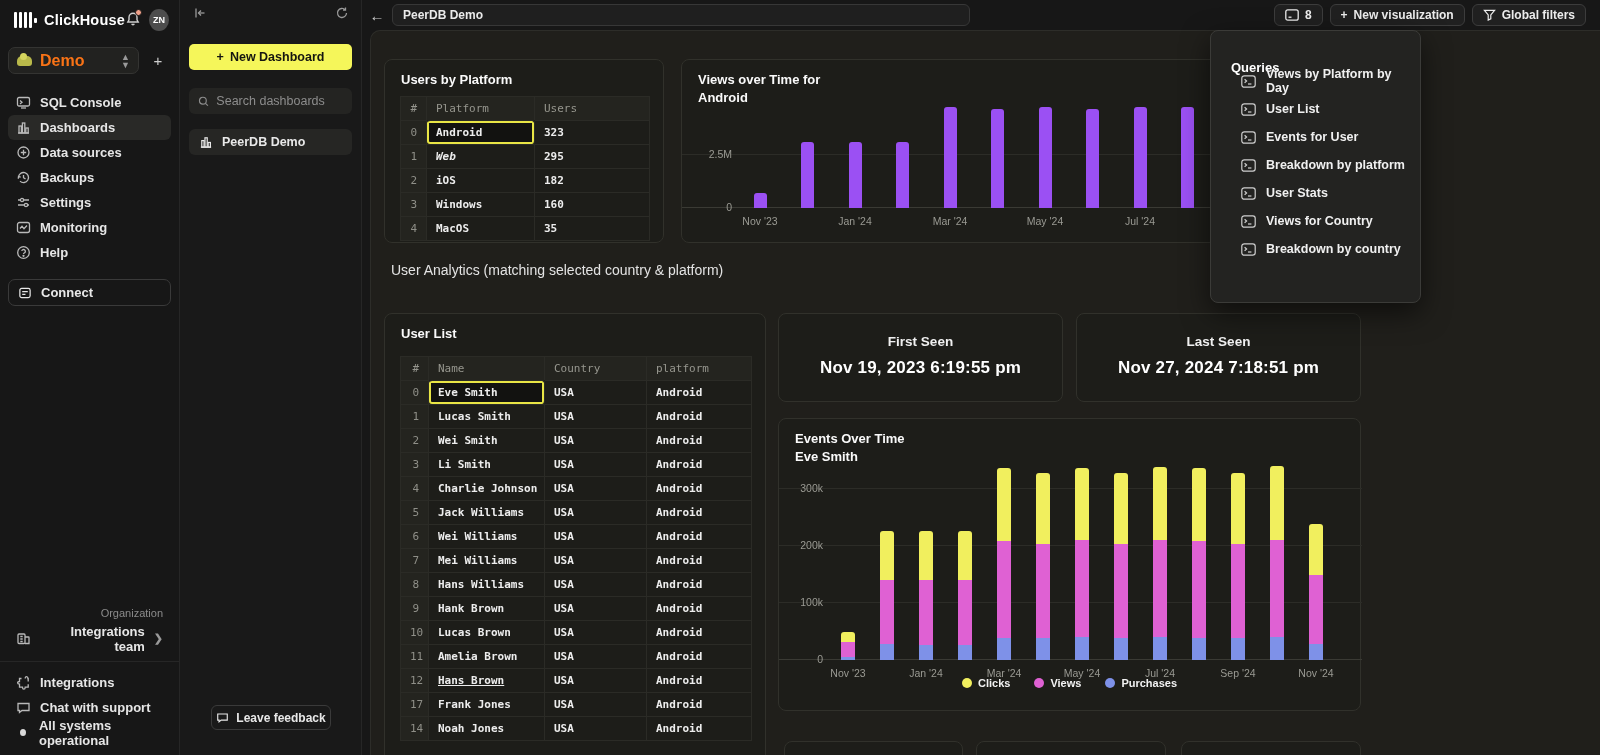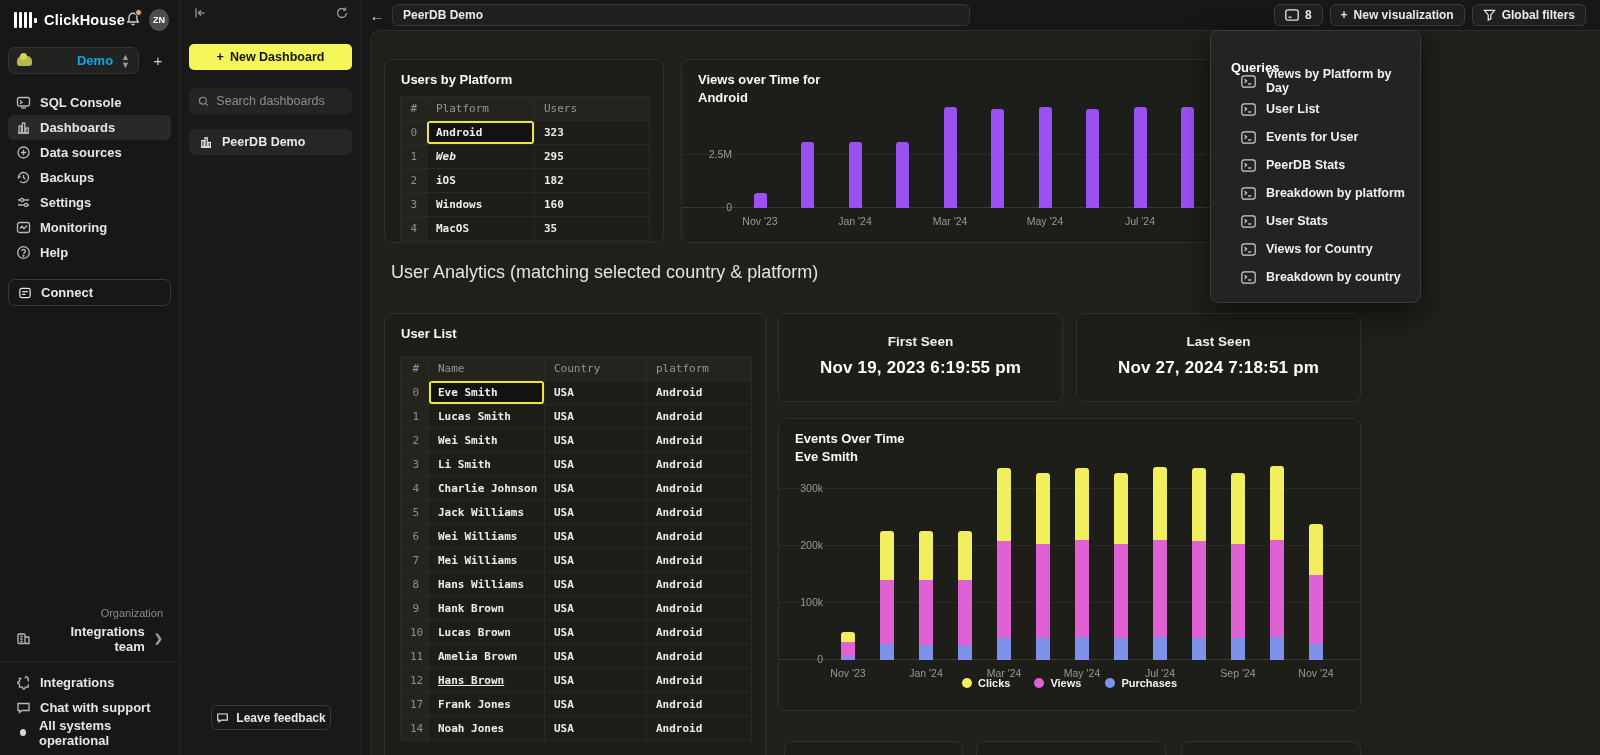--- a/index.html
+++ b/index.html
@@ -15,21 +15,21 @@
   .logo i { display:block; width:3px; height:16px; background:#fff; border-radius:1px; }
   .logo i.short { height:5px; margin-bottom:5px; }
   .brand { font-size:14.5px; font-weight:700; color:#fff; letter-spacing:.2px; flex:1; }
   .bell { position:relative; width:18px; height:18px; margin-right:8px; color:#cfcfcf; }
   .bell .dot { position:absolute; right:-1px; top:-2px; width:7px; height:7px; border-radius:50%; background:#f0a089; border:1.5px solid #171717; }
   .avatar { width:22px; height:22px; border-radius:50%; background:#4d4d4d; color:#fff;
     font-size:9px; font-weight:700; display:flex; align-items:center; justify-content:center; }
   .svc-row { display:flex; align-items:center; gap:8px; padding:10px 10px 4px 8px; }
   .svc-select { flex:1; display:flex; align-items:center; gap:8px; height:27px; background:#222220;
     border:1px solid #343432; border-radius:7px; padding:0 8px; cursor:pointer; }
-  .svc-select .name { flex:1; font-size:13px; font-weight:700; color:#0ea5e9;text-align:right; }
+  .svc-select .name { flex:1; font-size:16px; font-weight:700; color:#f97316; }
   .cloud { width:15px; height:10px; background:#b9b94a; border-radius:5px 5px 3px 3px; position:relative; }
   .cloud:before { content:""; position:absolute; left:3px; top:-3px; width:7px; height:7px; border-radius:50%; background:#d6d65e; }
   .chevud { color:#9a9a9a; font-size:9px; line-height:8px; display:flex; flex-direction:column; align-items:center; }
   .plus-btn { width:22px; height:22px; color:#cfcfcf; font-size:15px; display:flex; align-items:center; justify-content:center; border-radius:5px; cursor:pointer; }
   .nav { padding:12px 8px 0 8px; }
   .nav-item { display:flex; align-items:center; gap:9px; height:25px; padding:0 8px; border-radius:6px;
     font-size:13px; font-weight:600; color:#e6e6e6; cursor:pointer; }
   .nav-item svg { color:#b9b9b9; flex:none; }
   .nav-item.active { background:#292927; }
   .connect-btn { margin:14px 8px 0 8px; display:flex; align-items:center; gap:9px; height:27px; padding:0 9px;
@@ -90,21 +90,21 @@
   .plot { position:absolute; }
   .gridline { position:absolute; left:0; right:0; height:1px; background:#2c2c27; }
   .gridline.zero { background:#3a3a34; }
   .bar { position:absolute; border-radius:3px 3px 0 0; }
   .seg { position:absolute; }
   .ylab { position:absolute; width:36px; text-align:right; font-size:10.5px; color:#9a9a93; }
   .xlab { position:absolute; width:64px; text-align:center; font-size:10.5px; color:#9a9a93; }
   .legend { position:absolute; display:flex; gap:24px; align-items:center; }
   .leg-item { display:flex; align-items:center; gap:6px; font-size:11px; font-weight:700; color:#f2f2f2; cursor:pointer; }
   .leg-dot { width:10px; height:10px; border-radius:50%; }
-  .section-label { position:absolute; font-size:18px; color:#e3e3e3; }
+  .section-label { position:absolute; font-size:14px; color:#e3e3e3; }
 
   
   .popup { position:absolute; left:1210px; top:30px; width:211px; height:273px; background:#232321;
     border:1px solid #3b3b38; border-radius:8px; box-shadow:0 10px 28px rgba(0,0,0,.55); z-index:50; }
   .popup-title { position:absolute; left:20px; top:29px; font-size:13px; font-weight:800; color:#ffffff; }
   .q-list { position:absolute; left:0; right:0; top:36px; }
   .q-item { display:flex; align-items:center; gap:10px; height:28px; padding:0 14px 0 30px;
     font-size:12.5px; font-weight:600; color:#f0f0f0; cursor:pointer; }
   .q-item svg { color:#cfcfcf; flex:none; }
   .muted { color:#9a9a9a; }
@@ -610,50 +610,42 @@
             <path d="M7 9h3.4"></path>
           </svg>
           <span>Events for User</span>
         </div>
         <div class="q-item">
           <svg width="15" height="13" viewBox="0 0 15 13" fill="none" stroke="currentColor" stroke-width="1.2">
             <rect x="0.8" y="0.8" width="13.4" height="11.4" rx="2.4"></rect>
             <path d="M3.6 4.2l2 1.8-2 1.8"></path>
             <path d="M7 9h3.4"></path>
           </svg>
-          <span>PeerDB Stats</span>
+          <span>Breakdown by platform</span>
         </div>
         <div class="q-item">
           <svg width="15" height="13" viewBox="0 0 15 13" fill="none" stroke="currentColor" stroke-width="1.2">
             <rect x="0.8" y="0.8" width="13.4" height="11.4" rx="2.4"></rect>
             <path d="M3.6 4.2l2 1.8-2 1.8"></path>
             <path d="M7 9h3.4"></path>
           </svg>
-          <span>Breakdown by platform</span>
+          <span>User Stats</span>
         </div>
         <div class="q-item">
           <svg width="15" height="13" viewBox="0 0 15 13" fill="none" stroke="currentColor" stroke-width="1.2">
             <rect x="0.8" y="0.8" width="13.4" height="11.4" rx="2.4"></rect>
             <path d="M3.6 4.2l2 1.8-2 1.8"></path>
             <path d="M7 9h3.4"></path>
           </svg>
-          <span>User Stats</span>
+          <span>Views for Country</span>
         </div>
         <div class="q-item">
           <svg width="15" height="13" viewBox="0 0 15 13" fill="none" stroke="currentColor" stroke-width="1.2">
             <rect x="0.8" y="0.8" width="13.4" height="11.4" rx="2.4"></rect>
             <path d="M3.6 4.2l2 1.8-2 1.8"></path>
             <path d="M7 9h3.4"></path>
           </svg>
-          <span>Views for Country</span>
-        </div>
-        <div class="q-item">
-          <svg width="15" height="13" viewBox="0 0 15 13" fill="none" stroke="currentColor" stroke-width="1.2">
-            <rect x="0.8" y="0.8" width="13.4" height="11.4" rx="2.4"></rect>
-            <path d="M3.6 4.2l2 1.8-2 1.8"></path>
-            <path d="M7 9h3.4"></path>
-          </svg>
           <span>Breakdown by country</span>
         </div>
       </div>
   </div>
 
 </div>
 
 </body></html>

